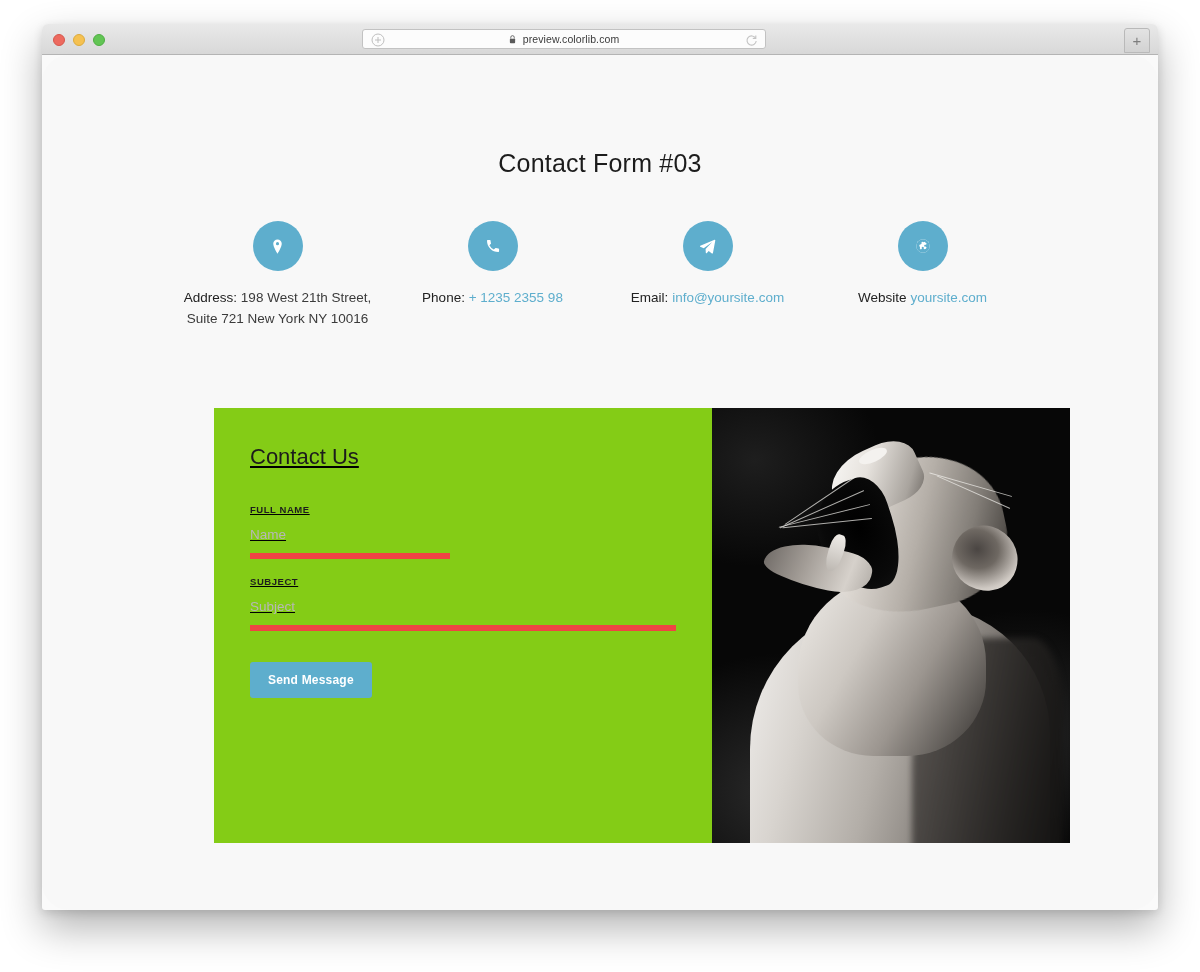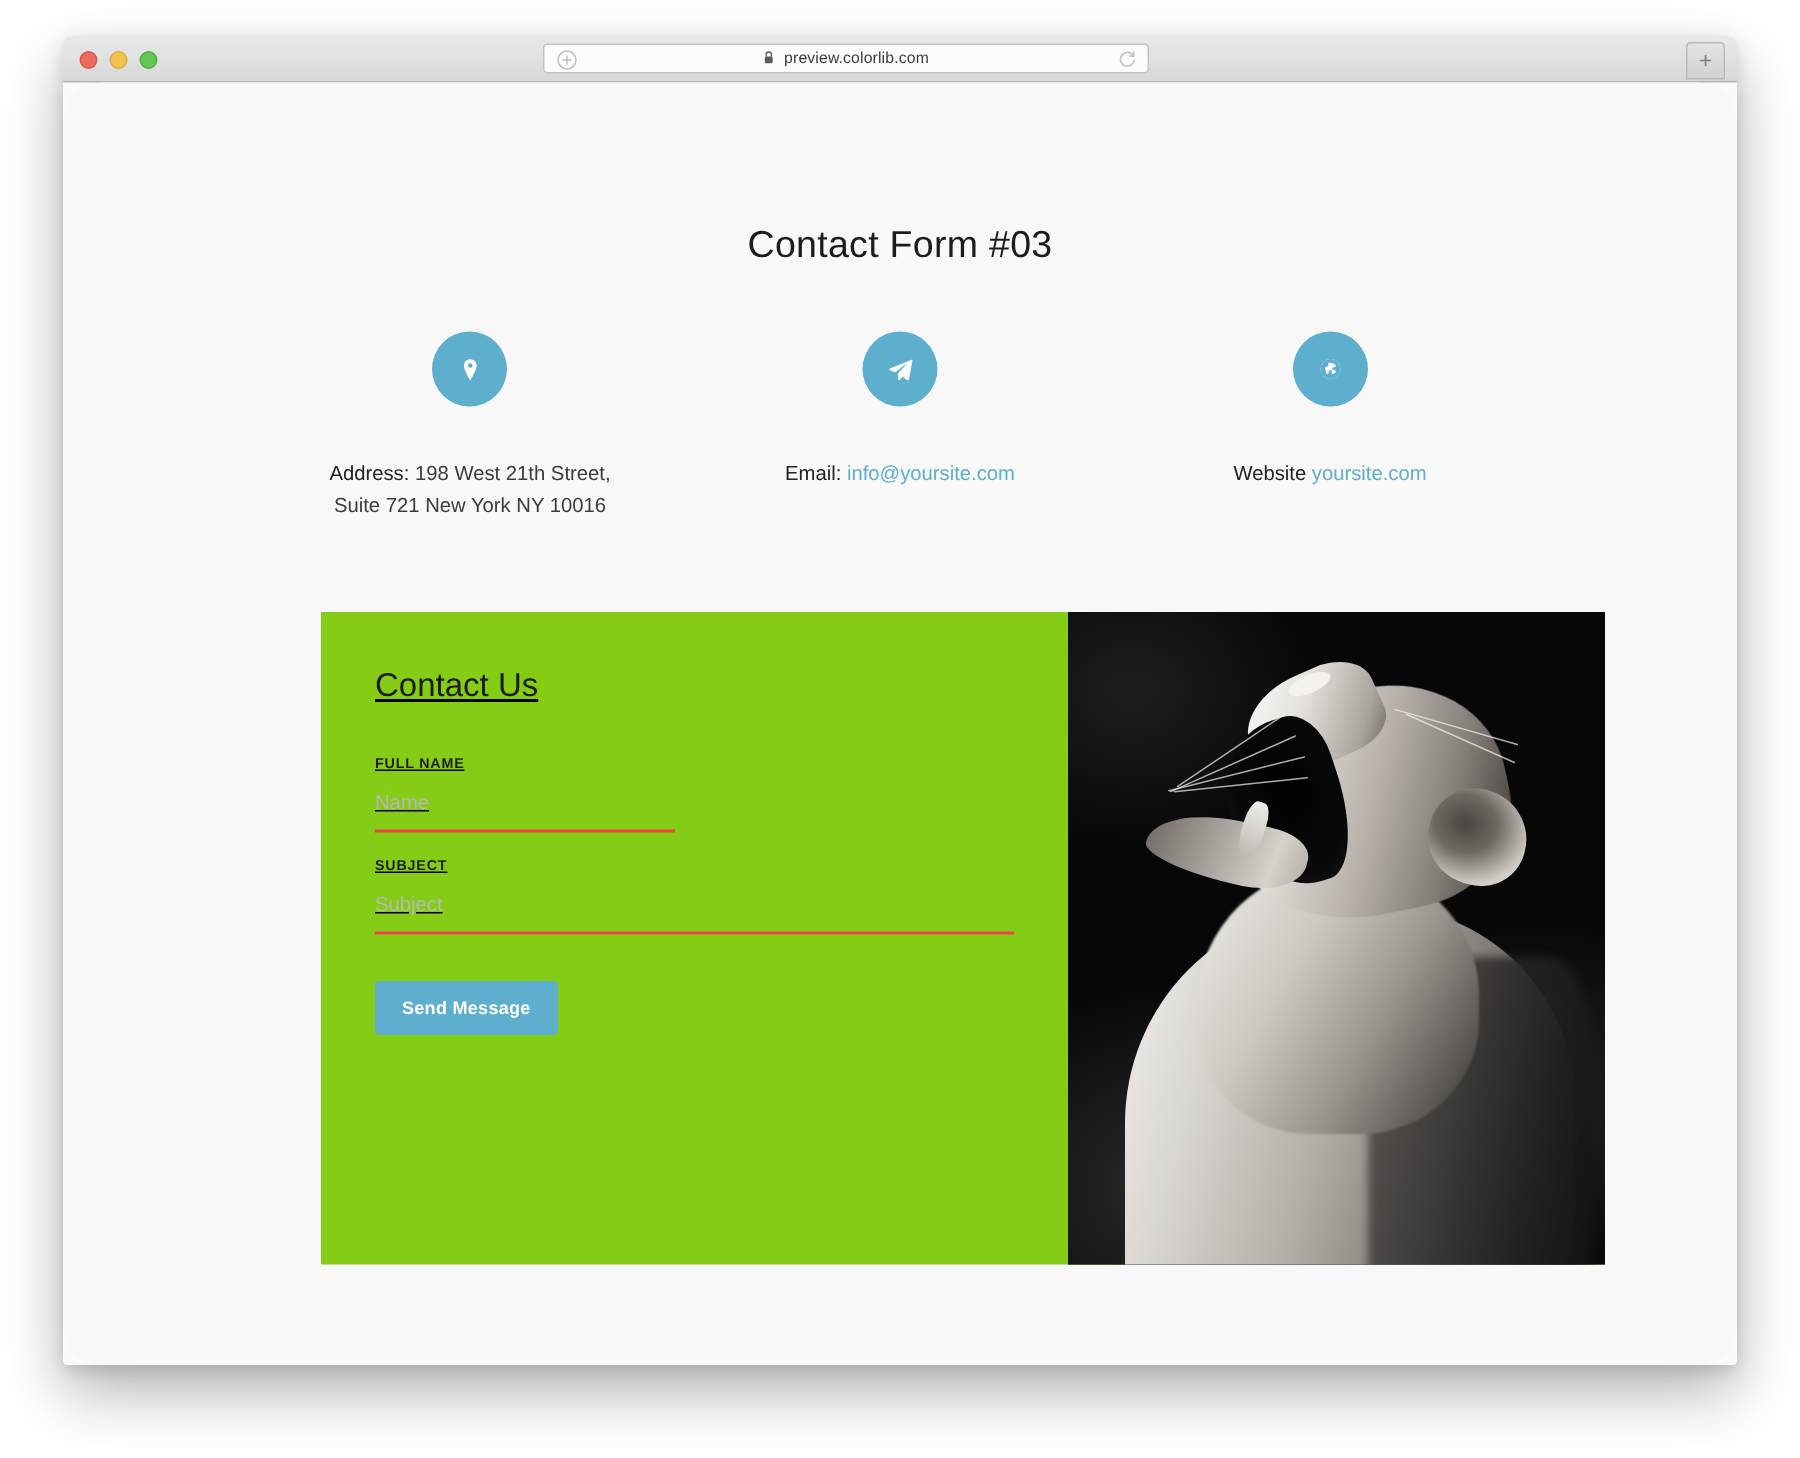--- a/index.html
+++ b/index.html
@@ -99,21 +99,21 @@
   }
   .contact-icon {
     width: 50px; height: 50px;
     border-radius: 50%;
     background: #5eaecd;
     margin: 0 auto;
     display: flex; align-items: center; justify-content: center;
   }
   .contact-icon svg { fill: #ffffff; }
   .contact-text {
-    margin-top: 34px;
+    margin-top: 16px;
     font-size: 13.5px;
     color: #3b3b3b;
     line-height: 21px;
   }
   .contact-text .lbl { color: #222222; }
   .contact-text a { color: #5eaecd; text-decoration: none; }
 
   
   #card {
     position: absolute;
@@ -142,21 +142,21 @@
     font-weight: bold;
     letter-spacing: .55px;
     color: #1d1d1d;
     margin-bottom: 12px;
   }
   .field input,
   .field textarea {
     display: block;
     width: 100%;
     border: none;
-    border-bottom: 2px solid #ef4444;
+    border-bottom: 6px solid #ef4444;
     background: transparent;
     font-family: "Liberation Sans", sans-serif;
     font-size: 13.5px;
     color: #3b3b3b;
     padding: 0 0 11px 0;
     outline: none;
   }
   .field input::placeholder,
   .field textarea::placeholder { color: #b7b7b7; }
   .field textarea {
@@ -347,20 +347,31 @@
             <path d="M12 2C8.7 2 6 4.7 6 8c0 4.6 6 14 6 14s6-9.4 6-14c0-3.3-2.7-6-6-6zm0 8.2A2.2 2.2 0 1 1 12 5.8a2.2 2.2 0 0 1 0 4.4z"></path>
           </svg>
         </div>
         <div class="contact-text">
           <span class="lbl">Address:</span>
           <span>198 West 21th Street,</span><br>
           <span>Suite 721 New York NY 10016</span>
         </div>
       </div>
 
+      <div class="contact-item">
+        <div class="contact-icon">
+          <svg viewBox="0 0 24 24" width="16" height="16">
+            <path d="M6.6 10.8a15.2 15.2 0 0 0 6.6 6.6l2.2-2.2c.3-.3.7-.4 1-.2 1.2.4 2.4.6 3.7.6.6 0 1 .4 1 1V20c0 .6-.4 1-1 1C10.6 21 3 13.4 3 4c0-.6.4-1 1-1h3.4c.6 0 1 .4 1 1 0 1.3.2 2.5.6 3.7.1.4 0 .8-.2 1l-2.2 2.1z"></path>
+          </svg>
+        </div>
+        <div class="contact-text">
+          <span class="lbl">Phone:</span>
+          <a href="#">+ 1235 2355 98</a>
+        </div>
+      </div>
 
       <div class="contact-item">
         <div class="contact-icon">
           <svg viewBox="0 0 24 24" width="17" height="17">
             <path d="M22 2.6 1.8 10.9c-.7.3-.7 1.2 0 1.5l4.9 1.9 12-8.8-9.4 10 .3 5.4c.1.8 1 1 1.5.4l2.6-2.8 4.5 3.3c.6.4 1.4.1 1.5-.6L23 3.5c.2-.7-.4-1.2-1-.9z"></path>
           </svg>
         </div>
         <div class="contact-text">
           <span class="lbl">Email:</span>
           <a href="#">info@yoursite.com</a>

